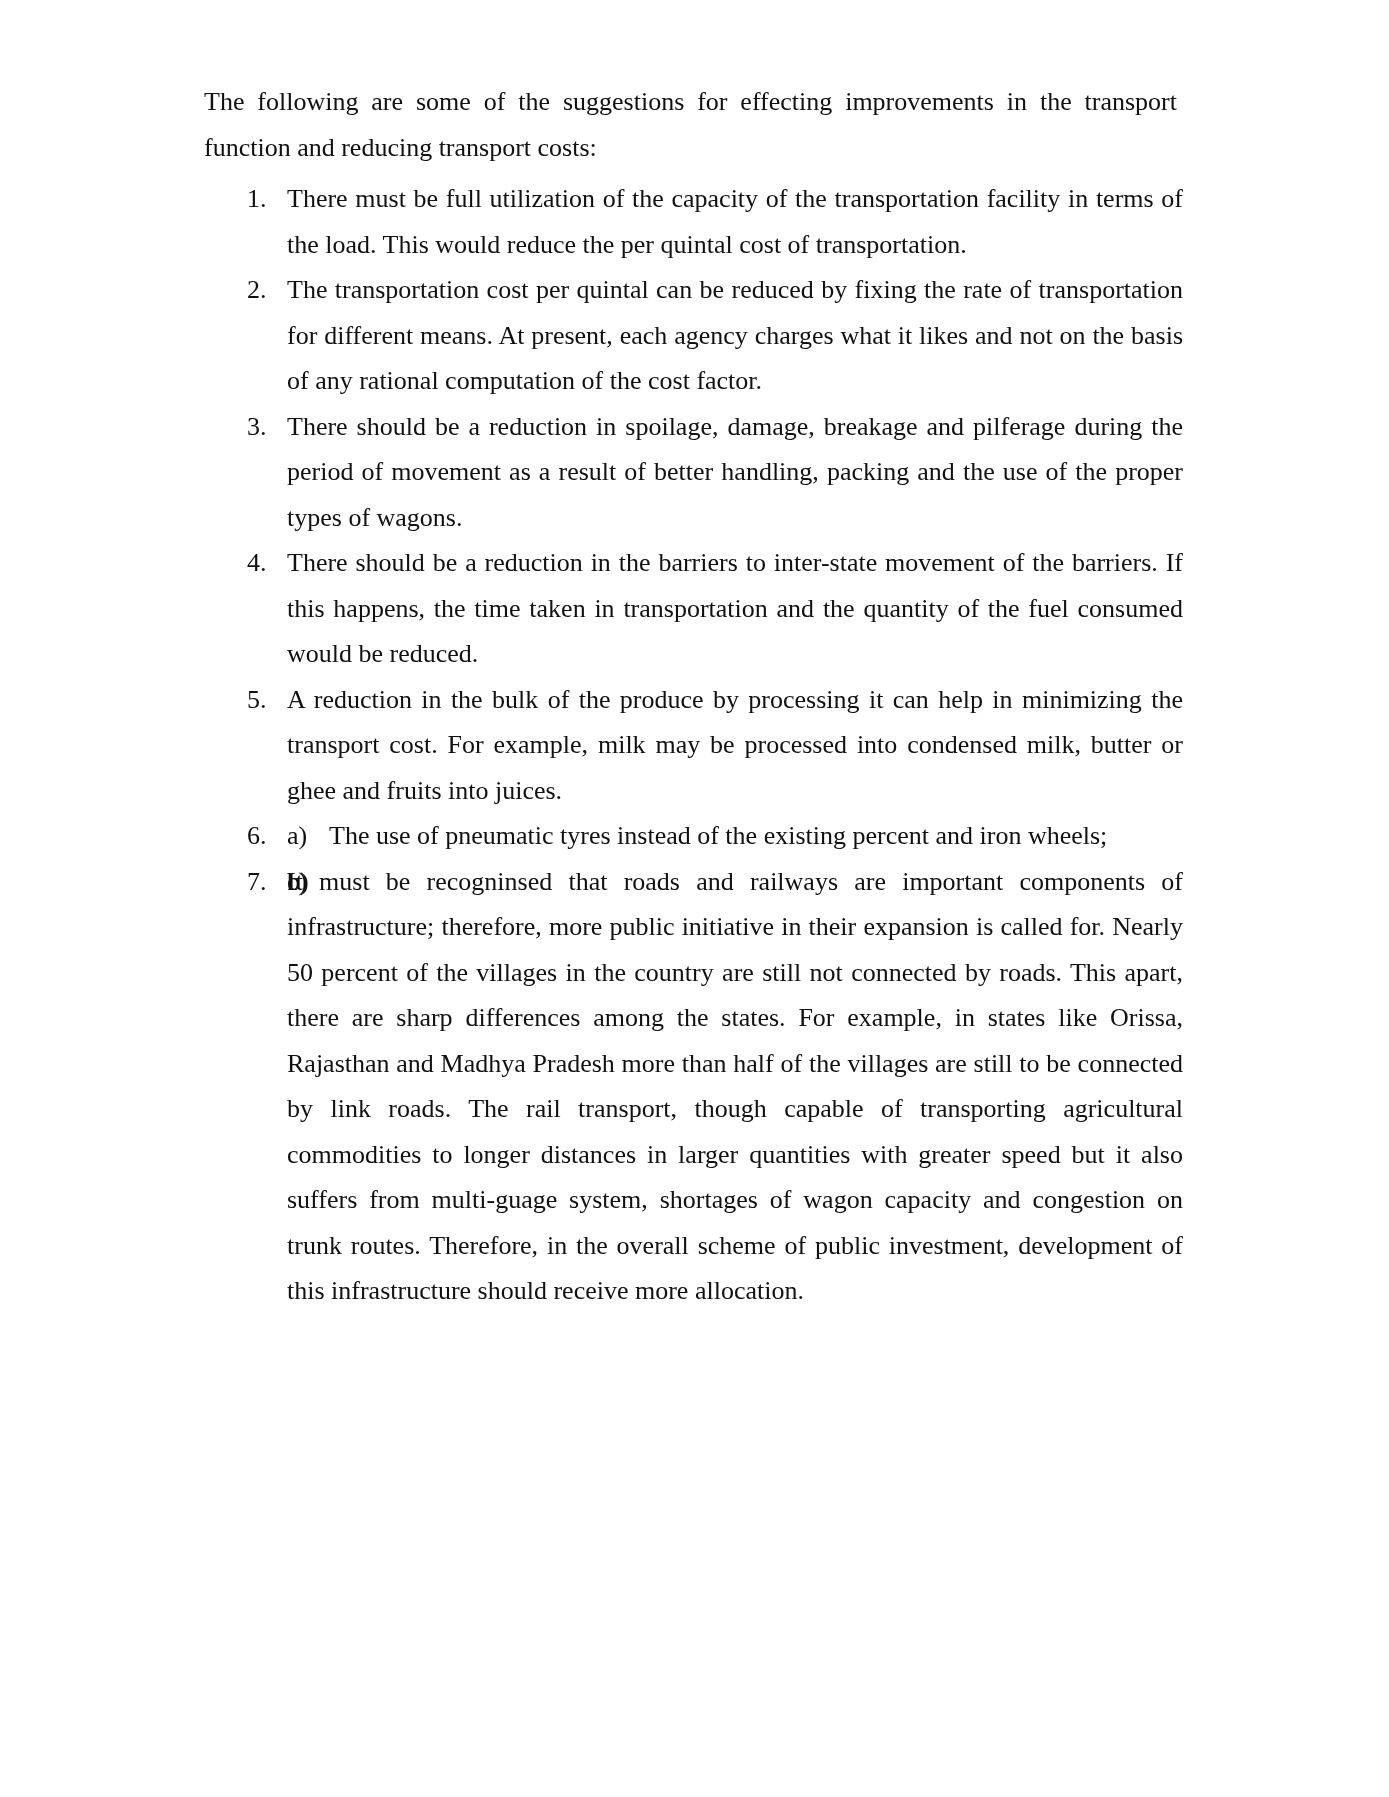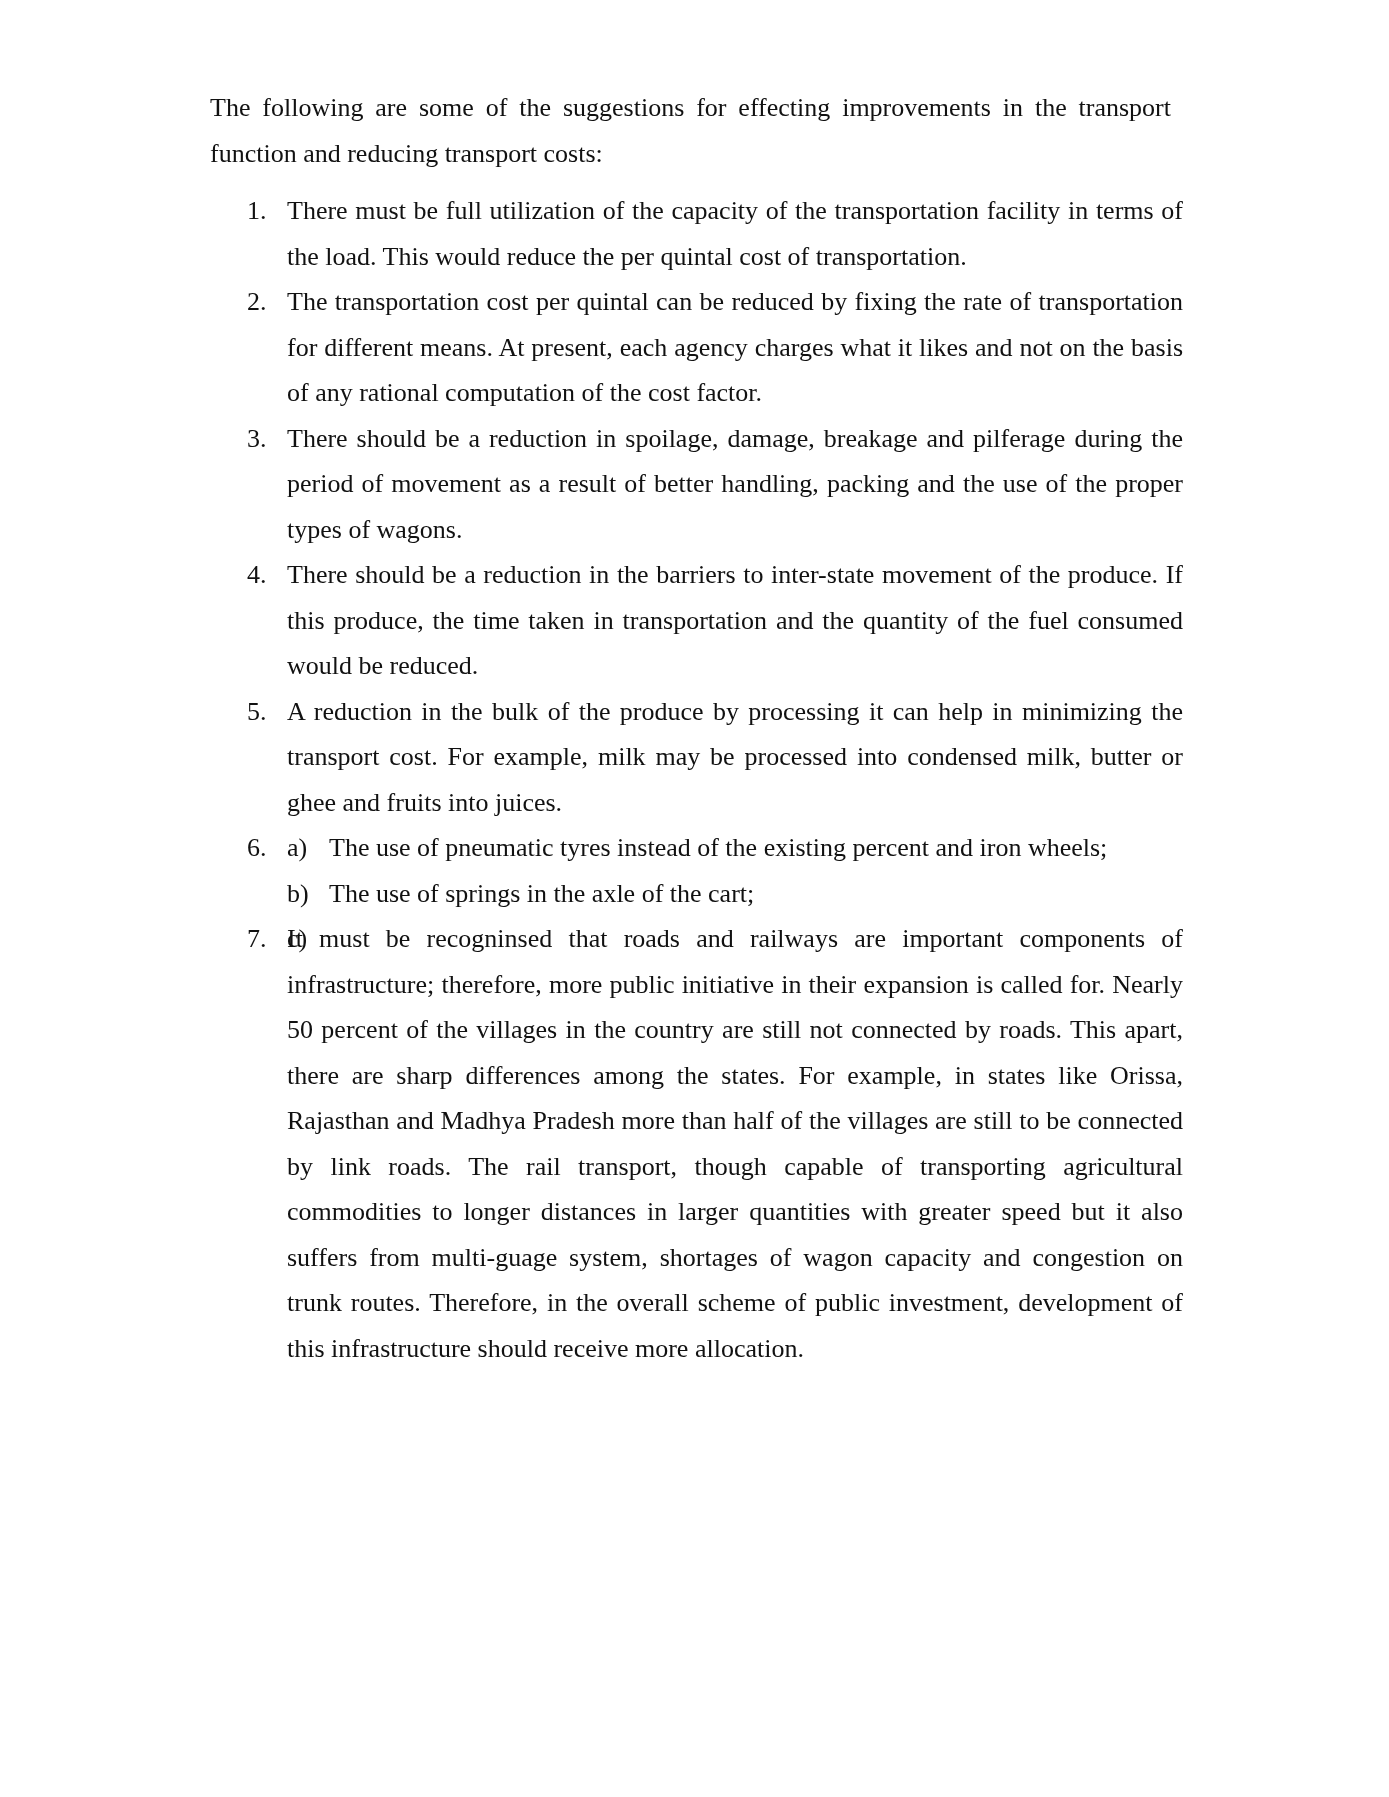--- a/index.html
+++ b/index.html
@@ -17,21 +17,21 @@
   }
   .page {
     position: absolute;
     left: 198px;
     top: 73px;
     width: 985px;
     font-size: 26px;
     line-height: 45.5px;
   }
   .intro {
-    margin: 12px;
+    margin: 6px;
     text-align: justify;
     text-align-last: left;
   }
   .list {
     list-style: none;
     margin: 0;
     padding: 0;
   }
   .item {
     position: relative;
@@ -77,36 +77,35 @@
     <li class="item">
       <span class="item-num">2.</span>
       <span class="item-text">The transportation cost per quintal can be reduced by fixing the rate of transportation for different means.  At present, each agency charges what it likes and not on the basis of any rational computation of the cost factor.</span>
     </li>
     <li class="item">
       <span class="item-num">3.</span>
       <span class="item-text">There should be a reduction in spoilage, damage, breakage and pilferage during the period of movement as a result of better handling, packing and the use of the proper types of wagons.</span>
     </li>
     <li class="item">
       <span class="item-num">4.</span>
-      <span class="item-text">There should be a reduction in the barriers to inter-state movement of the produce. If this produce, the time taken in transportation and the quantity of the fuel consumed would be reduced.</span>
+      <span class="item-text">There should be a reduction in the barriers to inter-state movement of the barriers. If this happens, the time taken in transportation and the quantity of the fuel consumed would be reduced.</span>
     </li>
     <li class="item">
       <span class="item-num">5.</span>
       <span class="item-text">A reduction in the bulk of the produce by processing it can help in minimizing the transport cost.  For example, milk may be processed into condensed milk, butter or ghee and fruits into juices.</span>
     </li>
     <li class="item">
       <span class="item-num">6.</span>
       <ul class="sublist">
         <li class="subitem">
           <span class="sub-marker">a)</span>
           <span>The use of pneumatic tyres instead of the existing percent and iron wheels;</span>
         </li>
         <li class="subitem">
           <span class="sub-marker">b)</span>
-          <span>The use of springs in the axle of the cart;</span>
         </li>
         <li class="subitem">
           <span class="sub-marker">c)</span>
         </li>
       </ul>
     </li>
     <li class="item">
       <span class="item-num">7.</span>
       <span class="item-text">It must be recogninsed that roads and railways are important components of infrastructure; therefore, more public initiative in their expansion is called for. Nearly 50 percent of the villages in the country are still not connected by roads. This apart, there are sharp differences among the states.  For example, in states like Orissa, Rajasthan and Madhya Pradesh more than half of the villages are still to be connected by link roads.  The rail transport, though capable of transporting agricultural commodities to longer distances in larger quantities with greater speed but it also suffers from multi-guage system, shortages of wagon capacity and congestion on trunk routes.  Therefore, in the overall scheme of public investment, development of this infrastructure should receive more allocation.</span>
     </li>

